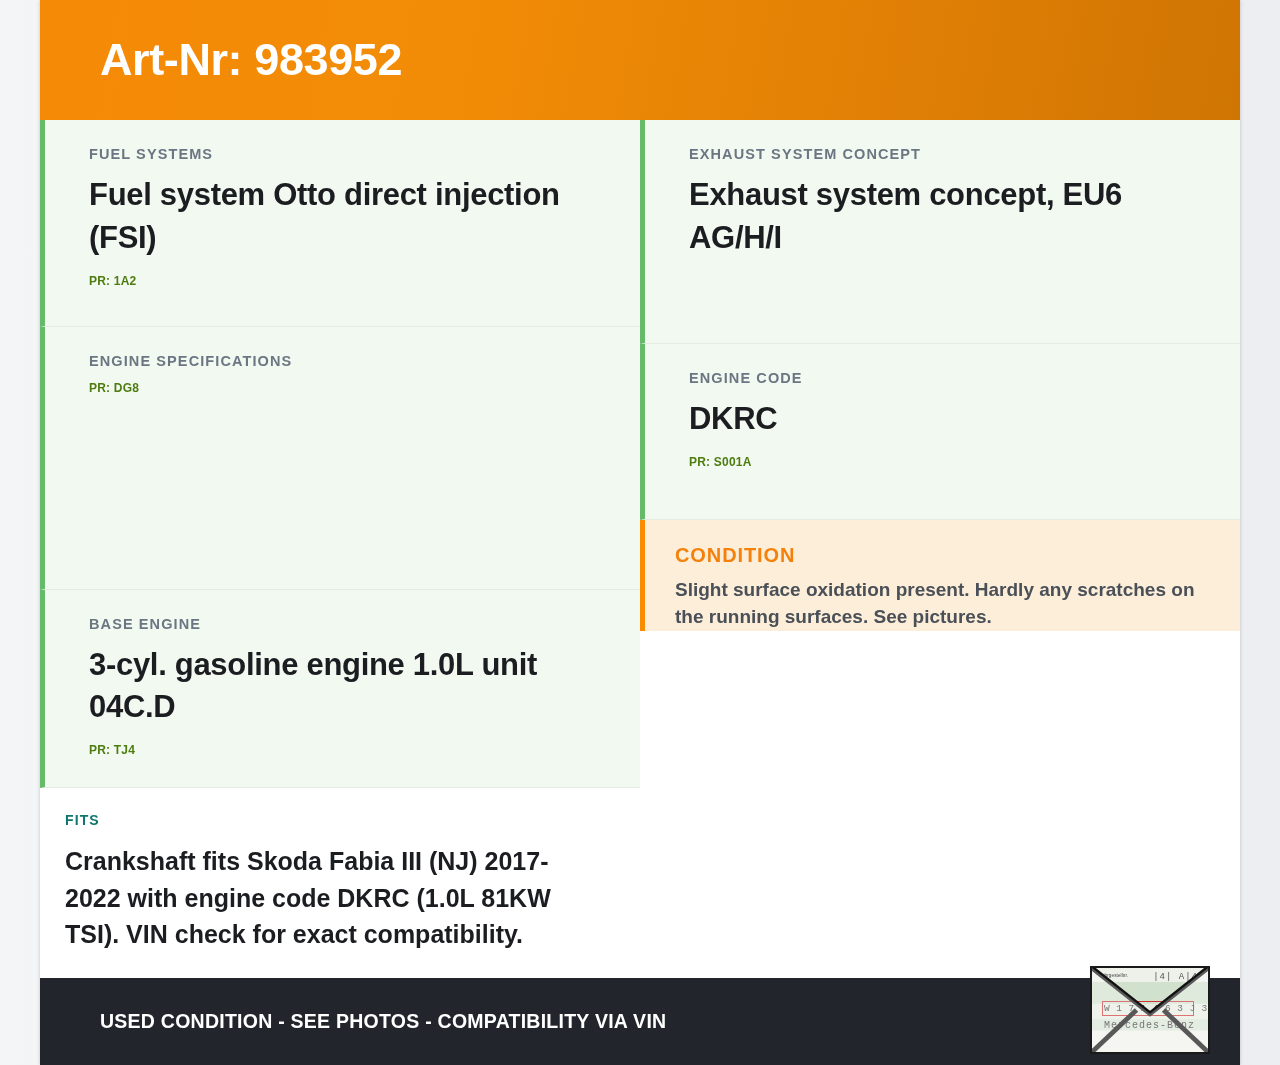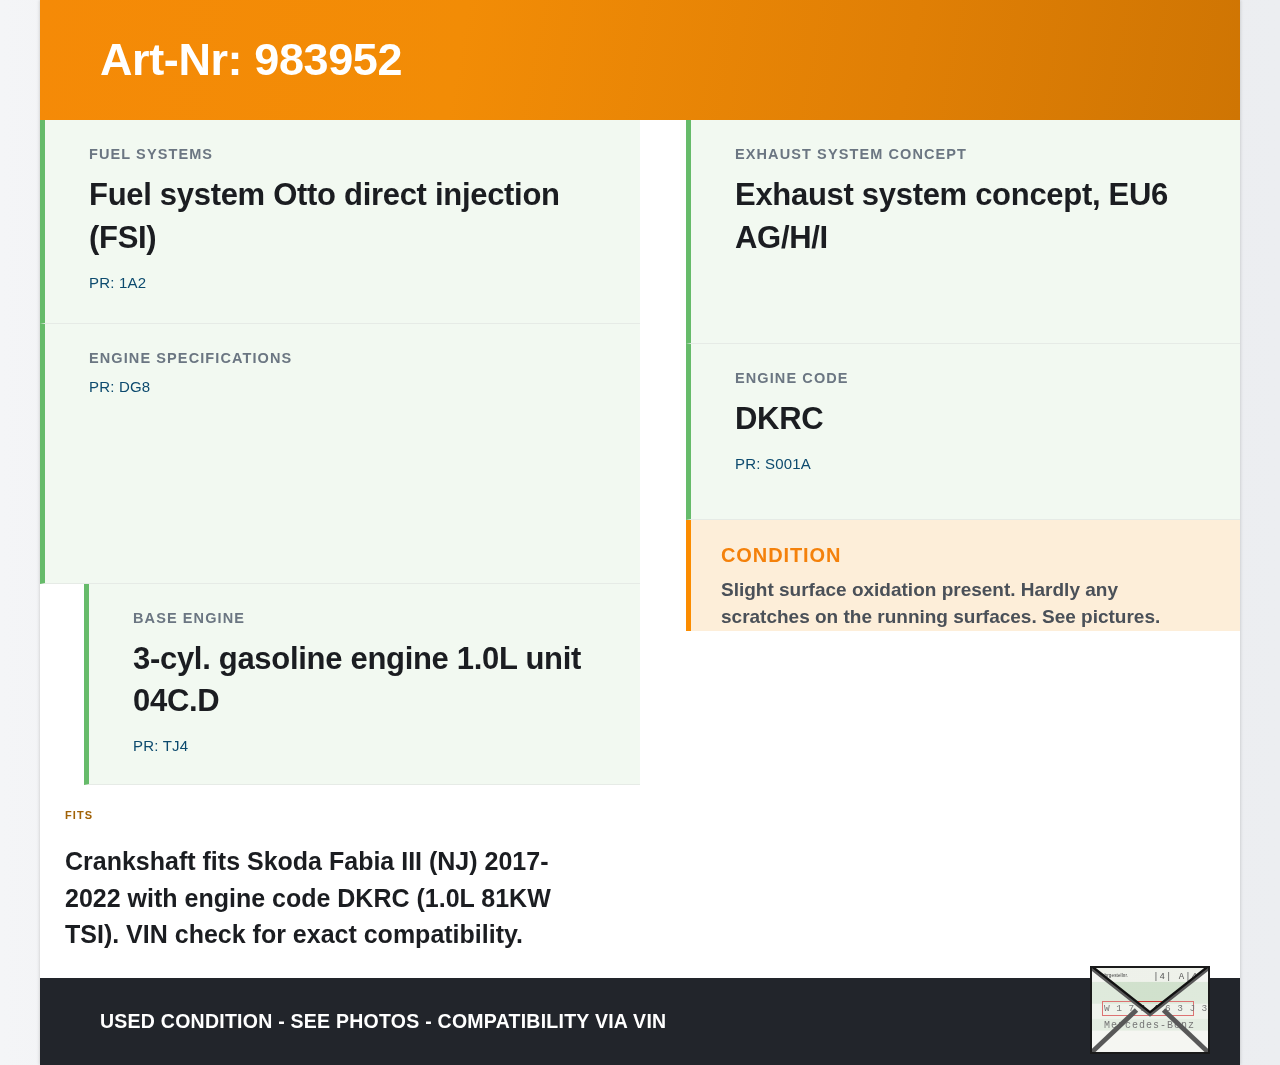--- a/index.html
+++ b/index.html
@@ -49,21 +49,21 @@
   .body {
     flex: 1 1 auto;
     display: flex;
     min-height: 0;
   }
   .col {
     display: flex;
     flex-direction: column;
   }
   .col-left  { width: 600px; flex: 0 0 600px; border-radius: 18px; }
-  .col-right { flex: 1 1 auto; margin-left: 46px; }
+  .col-right { flex: 1 1 auto; }
 
   
   .card {
     background: #f2f9f1;
     border-left: 5px solid #66bb6a;
     border-bottom: 1px solid #e6ebe6;
     padding: 26px 44px 30px 44px;
     box-sizing: border-box;
   }
   .card-label {
@@ -76,30 +76,31 @@
   }
   .card-title {
     font-size: 31px;
     font-weight: bold;
     color: #1b1d21;
     line-height: 1.38;
     letter-spacing: -0.3px;
     margin-bottom: 14px;
   }
   .card-pr {
-    font-size: 15px;
-    color: #0c4a6e;
+    font-size: 12px;
+    color: #4d7c0f;
     letter-spacing: 0.2px;
+    font-weight: bold;
   }
 
   
   .card.row-a { height: 224px; }
   .card.row-b-left  { height: 287px; padding-left: 44px; }
   .card.row-b-right { height: 176px; }
-  .card.row-c-left  { height: 211px; margin-left: 44px; }
+  .card.row-c-left  { height: 211px; }
 
   
   .card-condition {
     background: #fdeed9;
     border-left: 5px solid #fb8c00;
     border-bottom: none;
     padding: 24px 44px 26px 30px;
     box-sizing: border-box;
     height: 111px;
   }
@@ -121,26 +122,26 @@
   .filler { flex: 1 1 auto; background: #ffffff; }
 
   
   .fits {
     background: #ffffff;
     border-left: none;
     padding: 24px 44px 26px 25px;
     box-sizing: border-box;
   }
   .fits-label {
-    font-size: 11px;
+    font-size: 14px;
     font-weight: bold;
     letter-spacing: 1.1px;
-    color: #a16207;
+    color: #0f766e;
     text-transform: uppercase;
-    margin-bottom: 22px;
+    margin-bottom: 15px;
   }
   .fits-text {
     font-size: 25px;
     font-weight: bold;
     color: #1b1d21;
     line-height: 1.45;
     max-width: 560px;
   }
 
   

